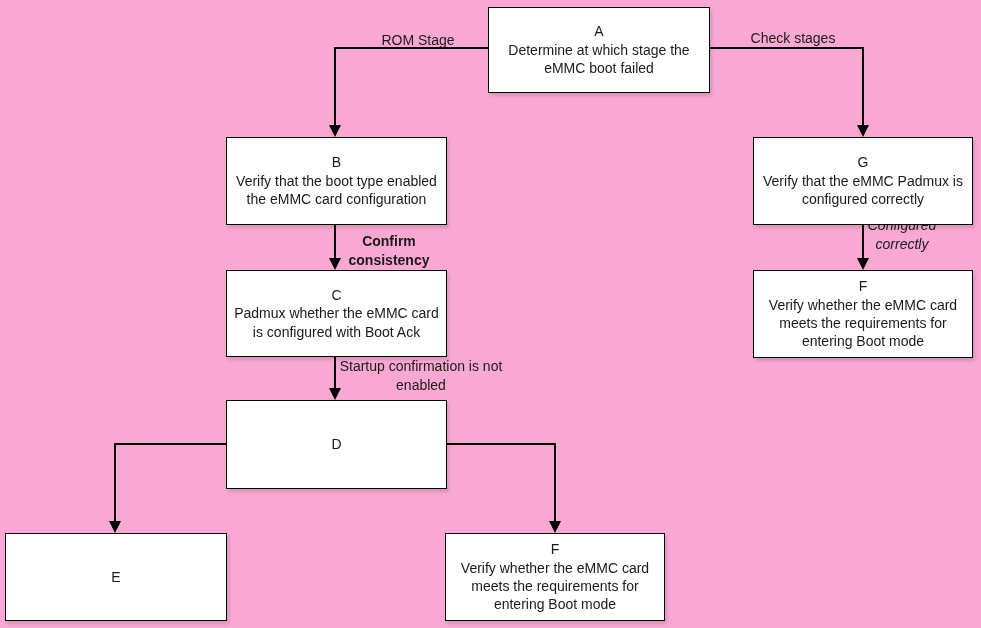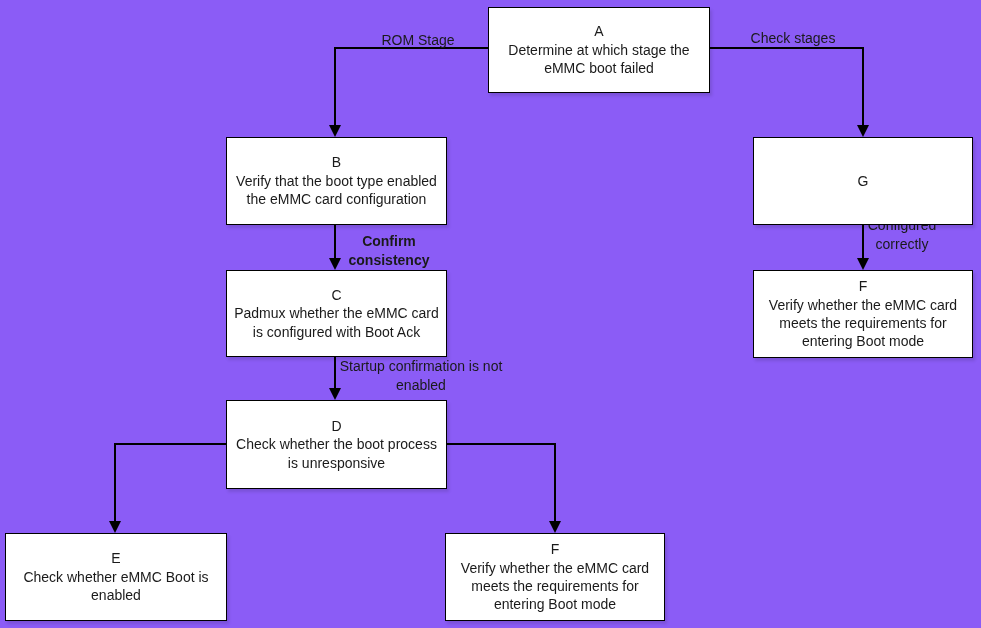--- a/index.html
+++ b/index.html
@@ -5,21 +5,21 @@
   html, body {
     margin: 0;
     padding: 0;
     background: #ffffff;
     font-family: "Liberation Sans", "DejaVu Sans", sans-serif;
   }
   .canvas {
     position: relative;
     width: 981px;
     height: 628px;
-    background: #8b5cf6;
+    background: #f9a8d4;
     overflow: hidden;
     color: #1a1a1a;
   }
   .node {
     position: absolute;
     box-sizing: border-box;
     border: 1.6px solid #000000;
     background: #ffffff;
     box-shadow: 2px 3px 3px rgba(0,0,0,0.12);
     display: flex;
@@ -85,54 +85,53 @@
   <div class="line" style="left:554px; top:443px; width:2px; height:79px;"></div>
   <div class="arrow-down" style="left:549px; top:521px;"></div>
 
   <div class="line" style="left:862px; top:225px; width:2px; height:34px;"></div>
   <div class="arrow-down" style="left:857px; top:258px;"></div>
 
   <div class="edge-label" style="left:368px; top:31px; width:100px;">ROM Stage</div>
   <div class="edge-label" style="left:741px; top:29px; width:104px;">Check stages</div>
   <div class="edge-label" style="left:346px; top:232px; width:86px;font-weight:bold;">Confirm consistency</div>
   <div class="edge-label" style="left:333px; top:357px; width:176px;">Startup confirmation is not enabled</div>
-  <div class="edge-label" style="left:862px; top:216px; width:80px;">Configured correctly</div>
+  <div class="edge-label" style="left:862px; top:216px; width:80px;font-style:italic;">Configured correctly</div>
 
   <div class="node" style="left:488px; top:7px; width:222px; height:86px;">
     <span class="node-id">A</span>
     <span class="node-text">Determine at which stage the eMMC boot failed</span>
   </div>
 
   <div class="node" style="left:226px; top:137px; width:221px; height:88px;">
     <span class="node-id">B</span>
     <span class="node-text">Verify that the boot type enabled the eMMC card configuration</span>
   </div>
 
   <div class="node" style="left:226px; top:270px; width:221px; height:87px;">
     <span class="node-id">C</span>
     <span class="node-text">Padmux whether the eMMC card is configured with Boot Ack</span>
   </div>
 
   <div class="node" style="left:226px; top:400px; width:221px; height:89px;">
     <span class="node-id">D</span>
-    <span class="node-text">Check whether the boot process is unresponsive</span>
   </div>
 
   <div class="node" style="left:5px; top:533px; width:222px; height:88px;">
     <span class="node-id">E</span>
-    <span class="node-text">Check whether eMMC Boot is enabled</span>
   </div>
 
   <div class="node" style="left:445px; top:533px; width:220px; height:88px;">
     <span class="node-id">F</span>
     <span class="node-text">Verify whether the eMMC card meets the requirements for entering Boot mode</span>
   </div>
 
   <div class="node" style="left:753px; top:137px; width:220px; height:88px;">
     <span class="node-id">G</span>
+    <span class="node-text">Verify that the eMMC Padmux is configured correctly</span>
   </div>
 
   <div class="node" style="left:753px; top:270px; width:220px; height:88px;">
     <span class="node-id">F</span>
     <span class="node-text">Verify whether the eMMC card meets the requirements for entering Boot mode</span>
   </div>
 
 </div>
 
 </body></html>

